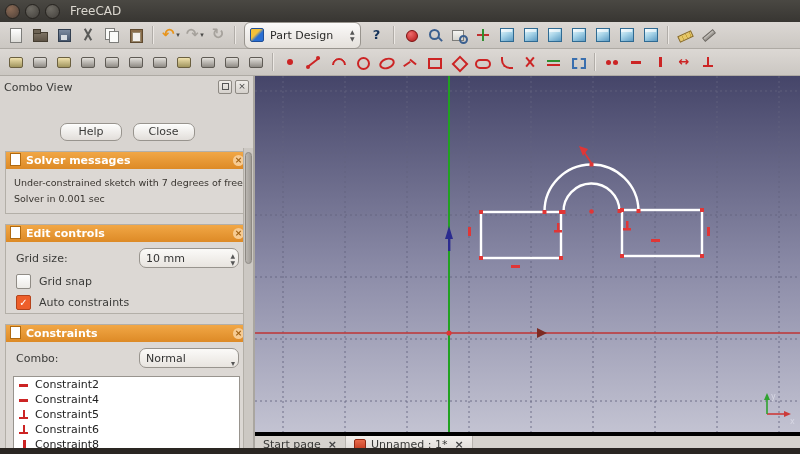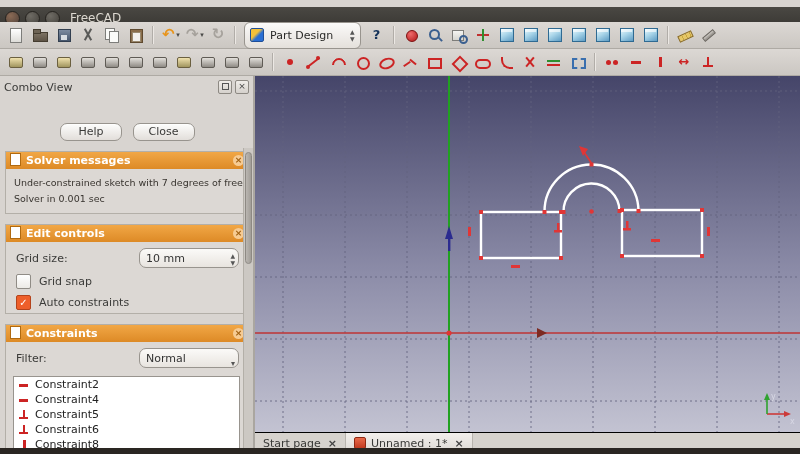--- a/index.html
+++ b/index.html
@@ -1,21 +1,21 @@
 <!DOCTYPE html>
 <html><head>
 <meta charset="utf-8">
 <style>
   html,body{margin:0;padding:0;background:#2a2622;}
   #app{position:relative;width:800px;height:454px;overflow:hidden;
        font-family:"DejaVu Sans","Liberation Sans",sans-serif;font-size:11px;color:#3a3a38;
        background:#d8d4d0;}
   
   #titlebar{position:absolute;top:0;left:0;right:0;height:22px;
-            background:linear-gradient(#4a4843,#383632);display:flex;align-items:center;margin-top:7px;}
+            background:linear-gradient(#4a4843,#383632);display:flex;align-items:center;}
   .winbtn{width:13px;height:13px;border-radius:50%;border:1px solid #26231f;
           background:radial-gradient(circle at 35% 30%,#6e6b64,#43403b);margin-left:5px;}
   .winbtn.close{background:radial-gradient(circle at 35% 30%,#8a6a55,#4e4038);}
   .title-text{color:#dcd8d0;font-size:12px;margin-left:10px;}
   
   .toolbar{position:absolute;left:0;right:0;height:27px;display:flex;align-items:center;
            padding-left:4px;background:linear-gradient(#dcd8d4,#cbc7c2);
            border-bottom:1px solid #aeaaa4;box-sizing:border-box;}
   #toolbar1{top:22px;} #toolbar2{top:49px;}
   .tb-group{display:flex;align-items:center;}
@@ -149,21 +149,21 @@
   .ci-perp::after{content:"";position:absolute;left:2px;top:9px;width:9px;height:2px;background:#cc2424;}
   .ci-v::before{content:"";position:absolute;left:6px;top:2px;width:3px;height:10px;background:#cc2424;}
   .vscroll{position:absolute;right:0;top:34px;bottom:0;width:9px;background:#ccc8c3;border-left:1px solid #b3afa8;}
   .vthumb{position:absolute;left:1px;right:1px;top:4px;height:112px;border-radius:4px;
       background:linear-gradient(90deg,#bab6b1,#a19d97);border:1px solid #8d8983;box-sizing:border-box;}
   
   #viewport{position:absolute;left:255px;top:76px;width:545px;height:356px;
       background:linear-gradient(#454569 0%,#8c8ca8 55%,#c3c3d2 100%);}
   
   #tabbar{position:absolute;left:255px;right:0;top:432px;height:21px;background:#d6d2cd;
-      border-top:1px solid #000000;display:flex;align-items:stretch;box-sizing:border-box;}
+      border-top:4px solid #000000;display:flex;align-items:stretch;box-sizing:border-box;}
   .dtab{display:flex;align-items:center;padding:0 8px;border-right:1px solid #b8b4ae;color:#3a3a38;}
   .dtab.active{background:linear-gradient(#f2efec,#ddd9d4);}
   .doc-ico{width:10px;height:10px;margin-right:5px;border:1px solid #8f2712;border-radius:2px;
       background:linear-gradient(#e86a4a,#c23a20);}
   .tclose{margin-left:7px;font-weight:bold;color:#444;font-size:11px;}
   
   #statusbar{position:absolute;left:0;right:0;bottom:0;height:6px;background:#2a2622;}
 </style>
 </head>
 <body>
@@ -409,21 +409,21 @@
           <span>Auto constraints</span>
         </div>
       </div>
 
       <div class="panel-section">
         <div class="sec-header">
           <span class="hdr-icon"></span><span>Constraints</span>
           <span class="sec-collapse">×</span>
         </div>
         <div class="row-ctl">
-          <span class="lbl">Filter:</span>
+          <span class="lbl">Combo:</span>
           <span class="combobox">
             <span>Normal</span>
             <span class="caret">▾</span>
           </span>
         </div>
         <div id="constraint-list" class="constraint-list">
             <div class="c-item">
               <span class="c-ico ci-h"></span>
               <span>Constraint2</span>
             </div>

